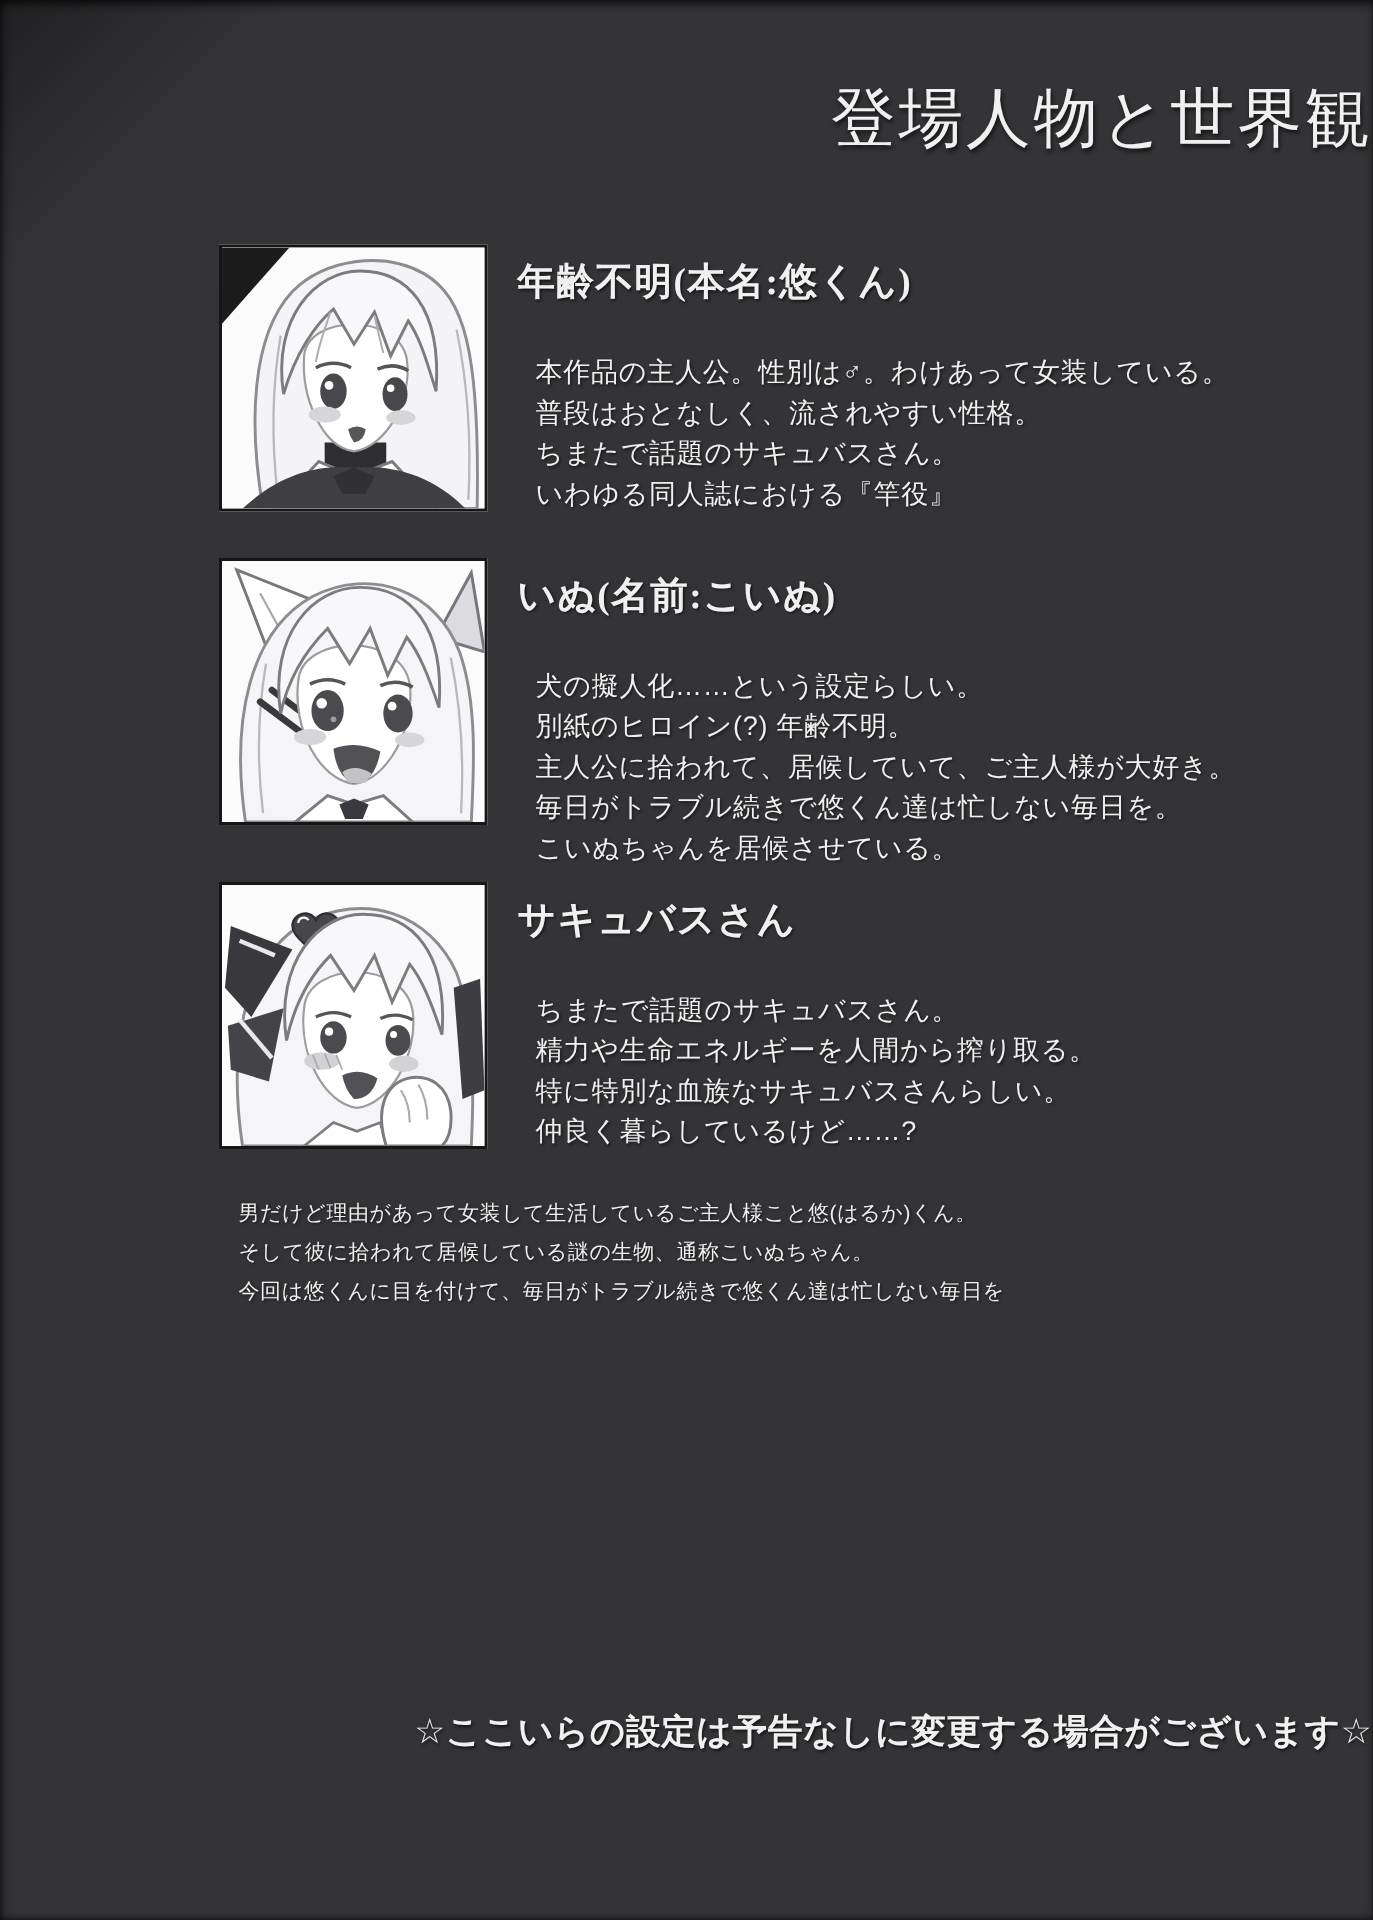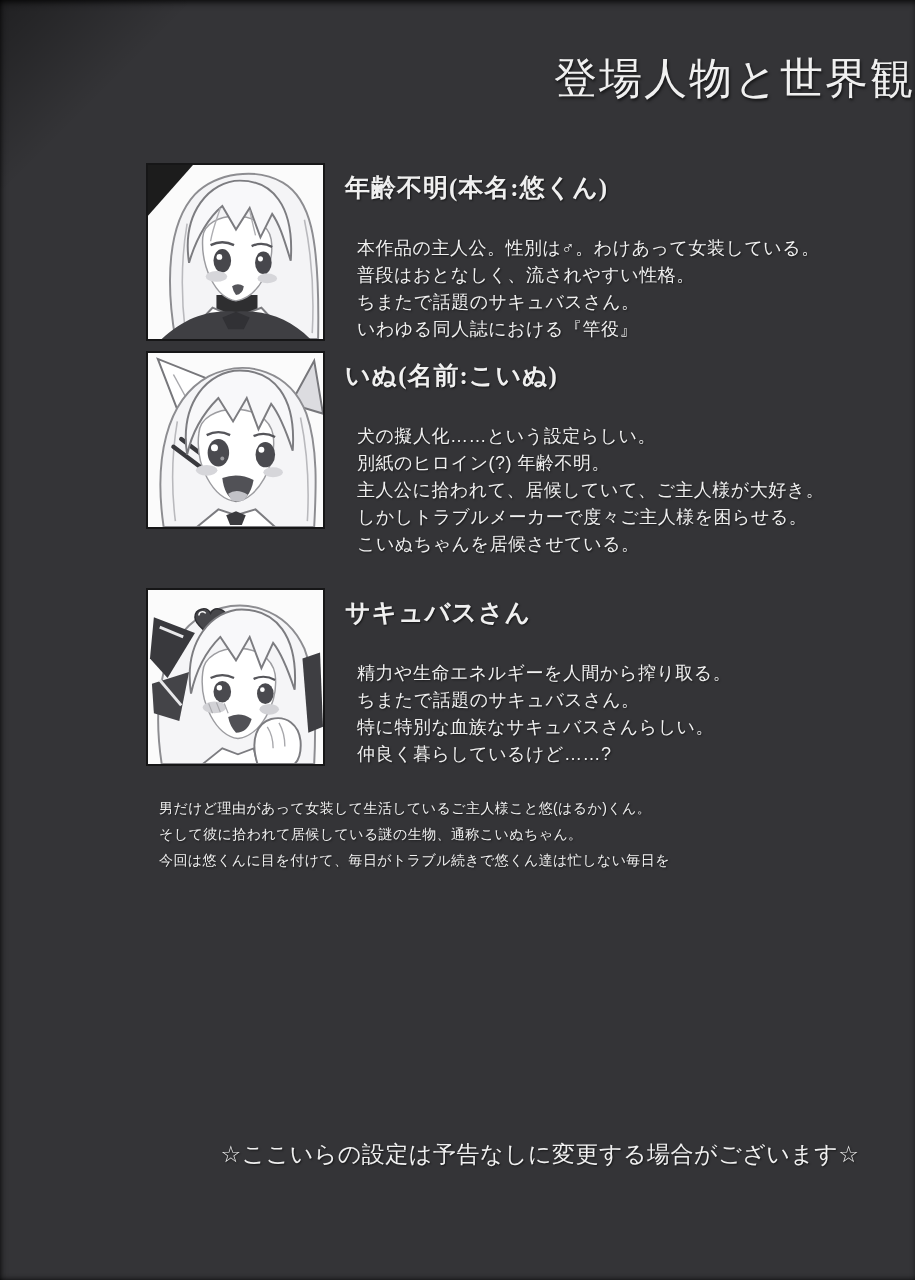--- a/index.html
+++ b/index.html
@@ -20,21 +20,21 @@
   }
   .title{
     position:absolute;top:50px;left:0;width:100%;
     margin:0;text-align:right;
     font-family:"Liberation Serif","DejaVu Serif",serif;
     font-weight:normal;font-size:43px;letter-spacing:2px;
     text-shadow:1px 2px 3px rgba(0,0,0,.65);
   }
   .char{position:absolute;left:146px;width:660px;height:182px;}
   .char1{top:163px}
-  .char2{top:351px}
+  .char2{top:372px}
   .char3{top:588px}
   .portrait{
     position:absolute;left:0;top:0;margin:0;
     width:179px;height:178px;
     border:2px solid #161617;box-sizing:border-box;
     background:#fbfbfb;
   }
   .portrait svg{display:block;width:100%;height:100%;}
   .char-name{
     position:absolute;left:199px;top:8px;margin:0;
@@ -48,22 +48,22 @@
     text-shadow:1px 1px 2px rgba(0,0,0,.55);
   }
   .line{display:block;white-space:pre;}
   .summary{
     position:absolute;left:159px;top:795px;margin:0;
     font-size:14px;line-height:26px;letter-spacing:.4px;
     text-shadow:1px 1px 2px rgba(0,0,0,.55);
   }
   .footer{
     position:absolute;top:1139px;left:165px;right:0;
-    text-align:center;
-    font-weight:normal;font-size:23px;letter-spacing:.5px;
+    text-align:right;
+    font-weight:bold;font-size:23px;letter-spacing:.5px;
     text-shadow:1px 1px 2px rgba(0,0,0,.6);
   }
 </style>
 </head>
 <body>
 
 <div class="page">
 
   <h1 class="title">登場人物と世界観</h1>
 
@@ -130,21 +130,21 @@
         <path d="M82 144 Q91 138 102 145 L98 151 Q89 153 85 150 Z" fill="#c2c2c7"></path>
         <path d="M50 178 L72 160 L90 166 L110 160 L130 178 Z" fill="#ffffff" stroke="#7c7c80" stroke-width="2"></path>
         <path d="M80 166 L90 162 L100 166 L96 176 L84 176 Z" fill="#3a3a3e"></path>
       </svg>
     </figure>
     <h2 class="char-name">いぬ(名前:こいぬ)</h2>
     <div class="char-desc">
       <span class="line">犬の擬人化……という設定らしい。</span>
       <span class="line">別紙のヒロイン(?) 年齢不明。</span>
       <span class="line">主人公に拾われて、居候していて、ご主人様が大好き。</span>
-      <span class="line">しかしトラブルメーカーで度々ご主人様を困らせる。</span>
+      <span class="line">毎日がトラブル続きで悠くん達は忙しない毎日を。</span>
       <span class="line">こいぬちゃんを居候させている。</span>
     </div>
   </section>
 
   <section class="char char3">
     <figure class="portrait">
       <svg viewBox="0 0 179 178" xmlns="http://www.w3.org/2000/svg">
         <rect width="179" height="178" fill="#fbfbfb"></rect>
         <path d="M14 178 C4 112 14 50 56 26 C98 4 142 20 160 60 C172 92 172 138 170 178 Z" fill="#f5f5f7" stroke="#8d8d91" stroke-width="2"></path>
         <path d="M6 28 L48 44 L20 90 L2 70 Z" fill="#39393d"></path>
@@ -166,22 +166,22 @@
         <ellipse cx="124" cy="122" rx="10" ry="5.5" fill="#d2d2d6"></ellipse>
         <path d="M62 116 L66 126 M70 115 L74 125 M78 116 L82 126" stroke="#aaaaae" stroke-width="1.2"></path>
         <path d="M82 130 Q94 124 106 132 Q102 146 90 146 Q84 140 82 130 Z" fill="#515156"></path>
         <path d="M56 178 L76 162 L92 168 L108 162 L112 178 Z" fill="#ffffff" stroke="#7c7c80" stroke-width="1.8"></path>
         <path d="M112 178 C104 152 112 136 126 132 C142 128 154 138 156 154 C157 166 154 174 150 178 Z" fill="#ffffff" stroke="#7c7c80" stroke-width="2"></path>
         <path d="M122 140 C126 146 128 154 128 162 M134 136 C138 143 140 152 140 160" stroke="#a8a8ac" stroke-width="1.4" fill="none"></path>
       </svg>
     </figure>
     <h2 class="char-name">サキュバスさん</h2>
     <div class="char-desc">
+      <span class="line">ちまたで話題のサキュバスさん。</span>
       <span class="line">精力や生命エネルギーを人間から搾り取る。</span>
-      <span class="line">ちまたで話題のサキュバスさん。</span>
       <span class="line">特に特別な血族なサキュバスさんらしい。</span>
       <span class="line">仲良く暮らしているけど……?</span>
     </div>
   </section>
 
   <p class="summary">
     <span class="line">男だけど理由があって女装して生活しているご主人様こと悠(はるか)くん。</span>
     <span class="line">そして彼に拾われて居候している謎の生物、通称こいぬちゃん。</span>
     <span class="line">今回は悠くんに目を付けて、毎日がトラブル続きで悠くん達は忙しない毎日を</span>
   </p>

